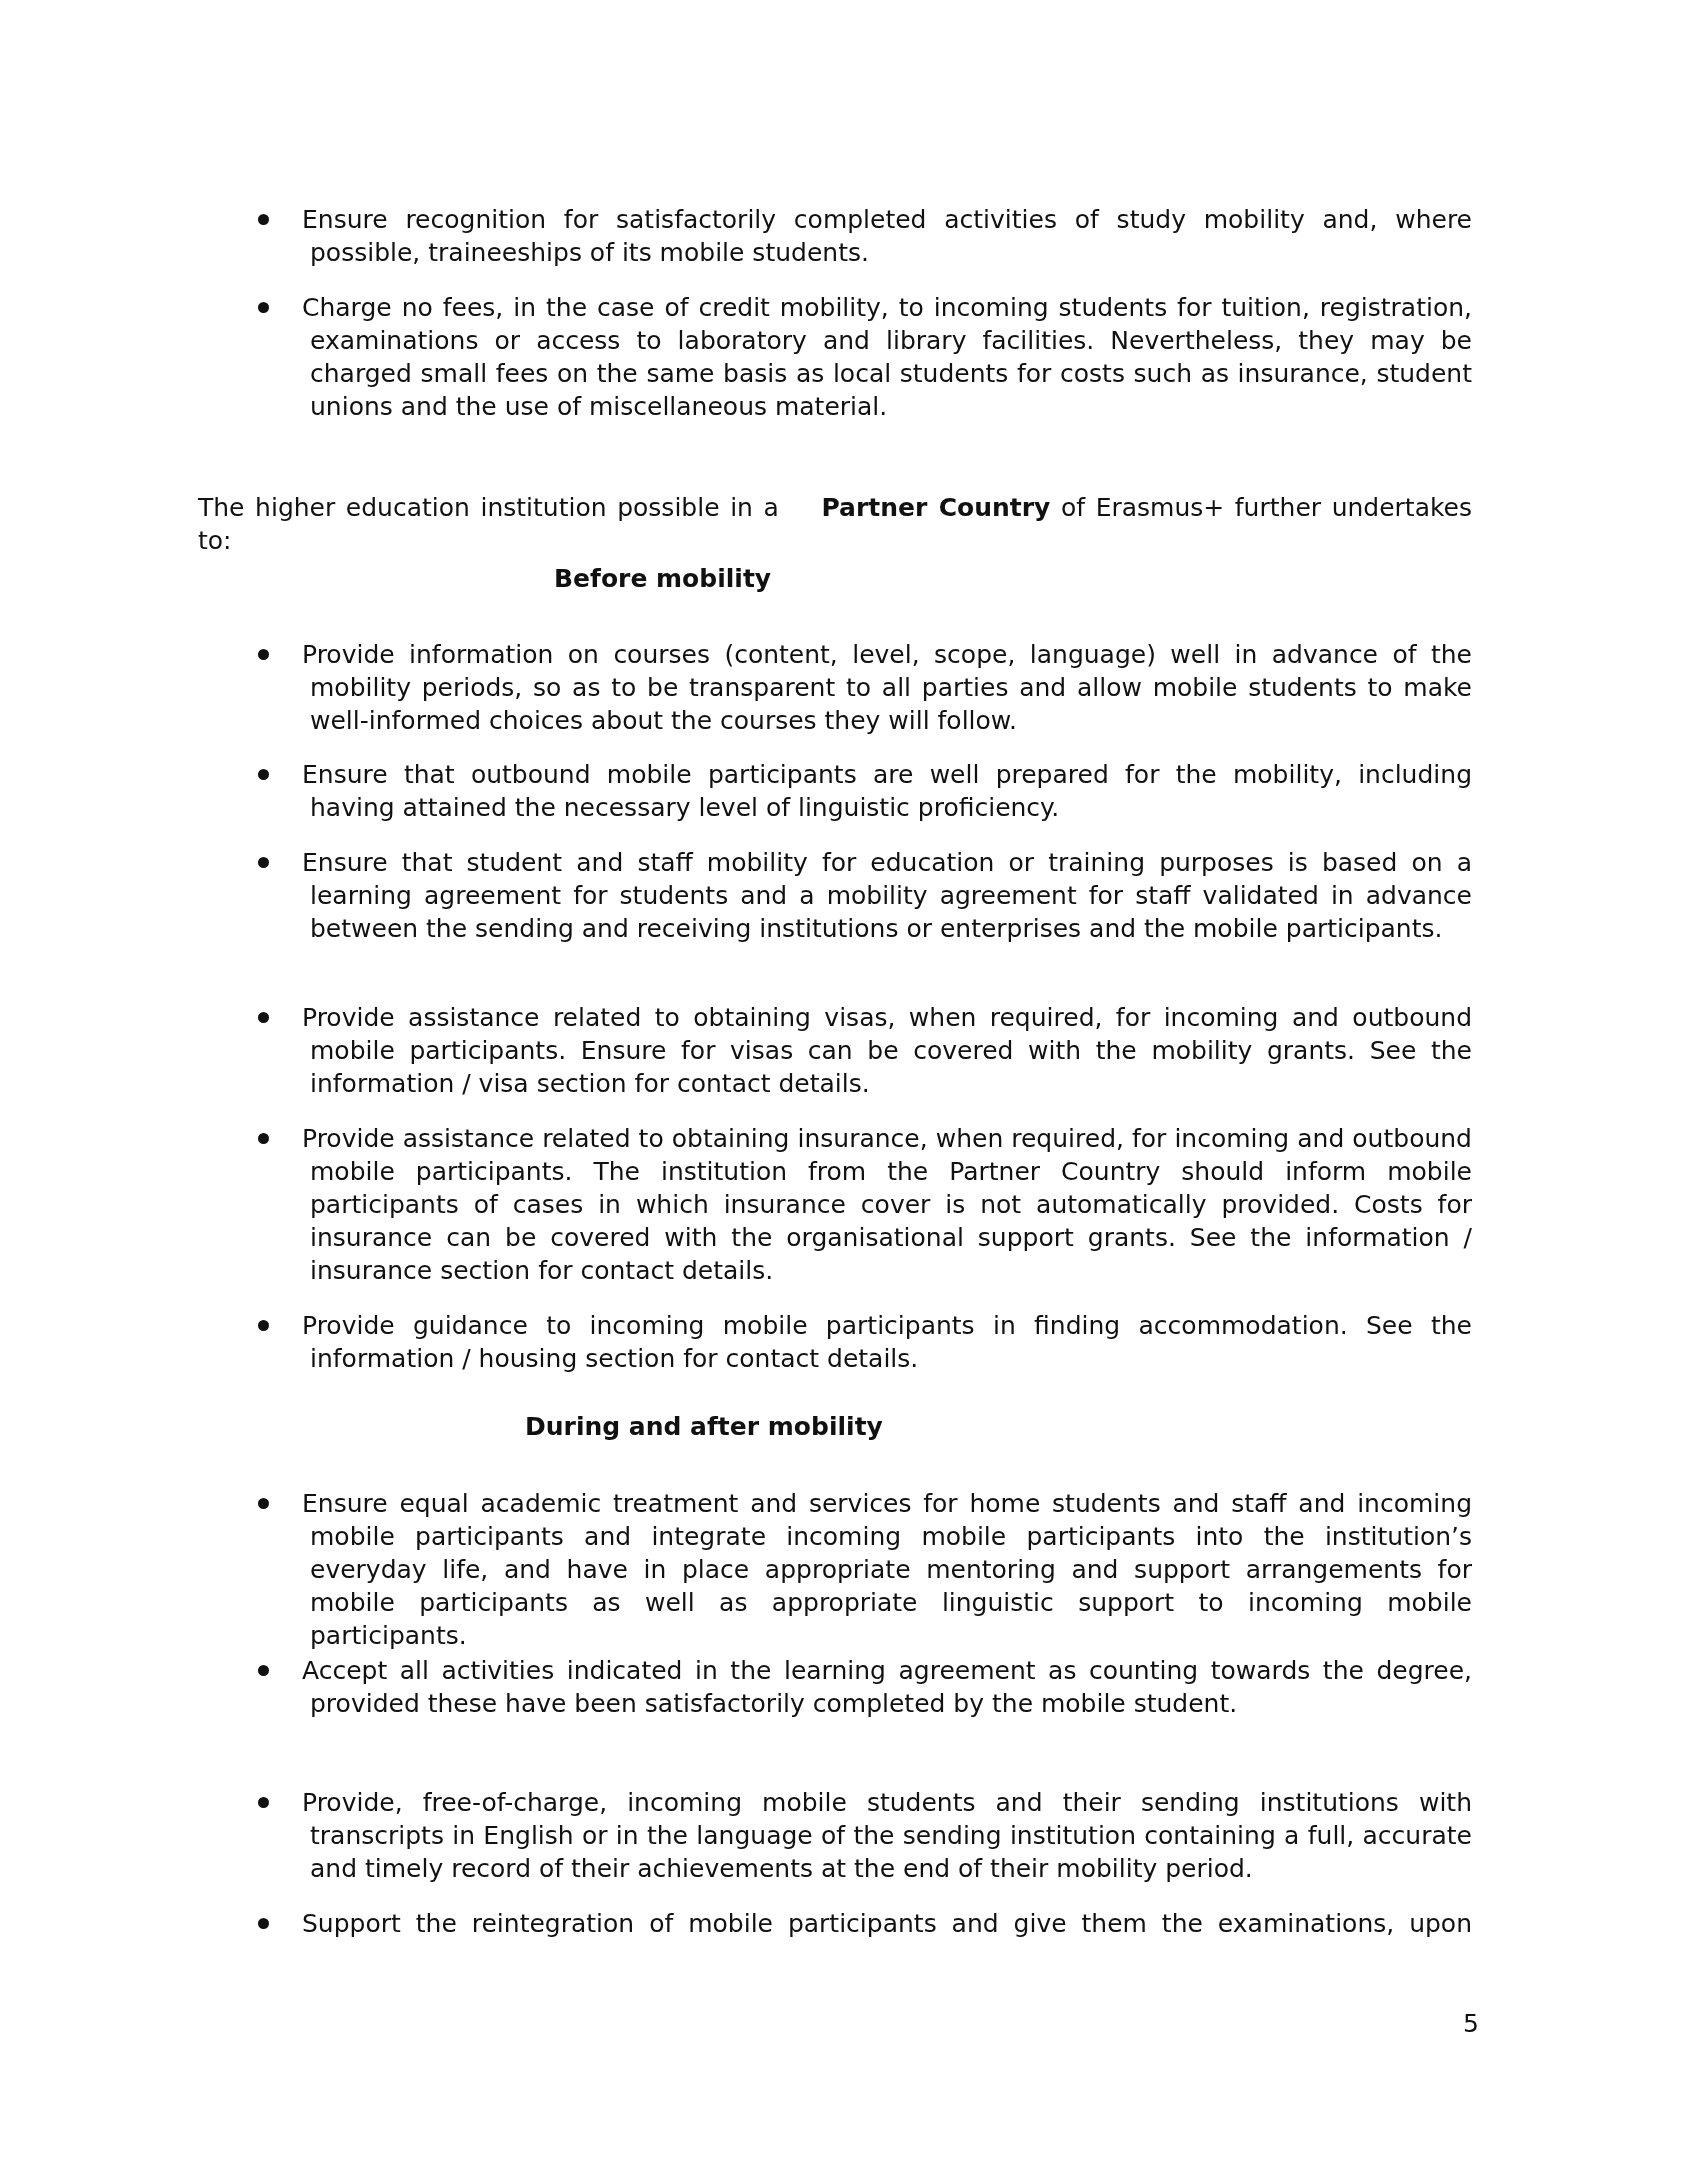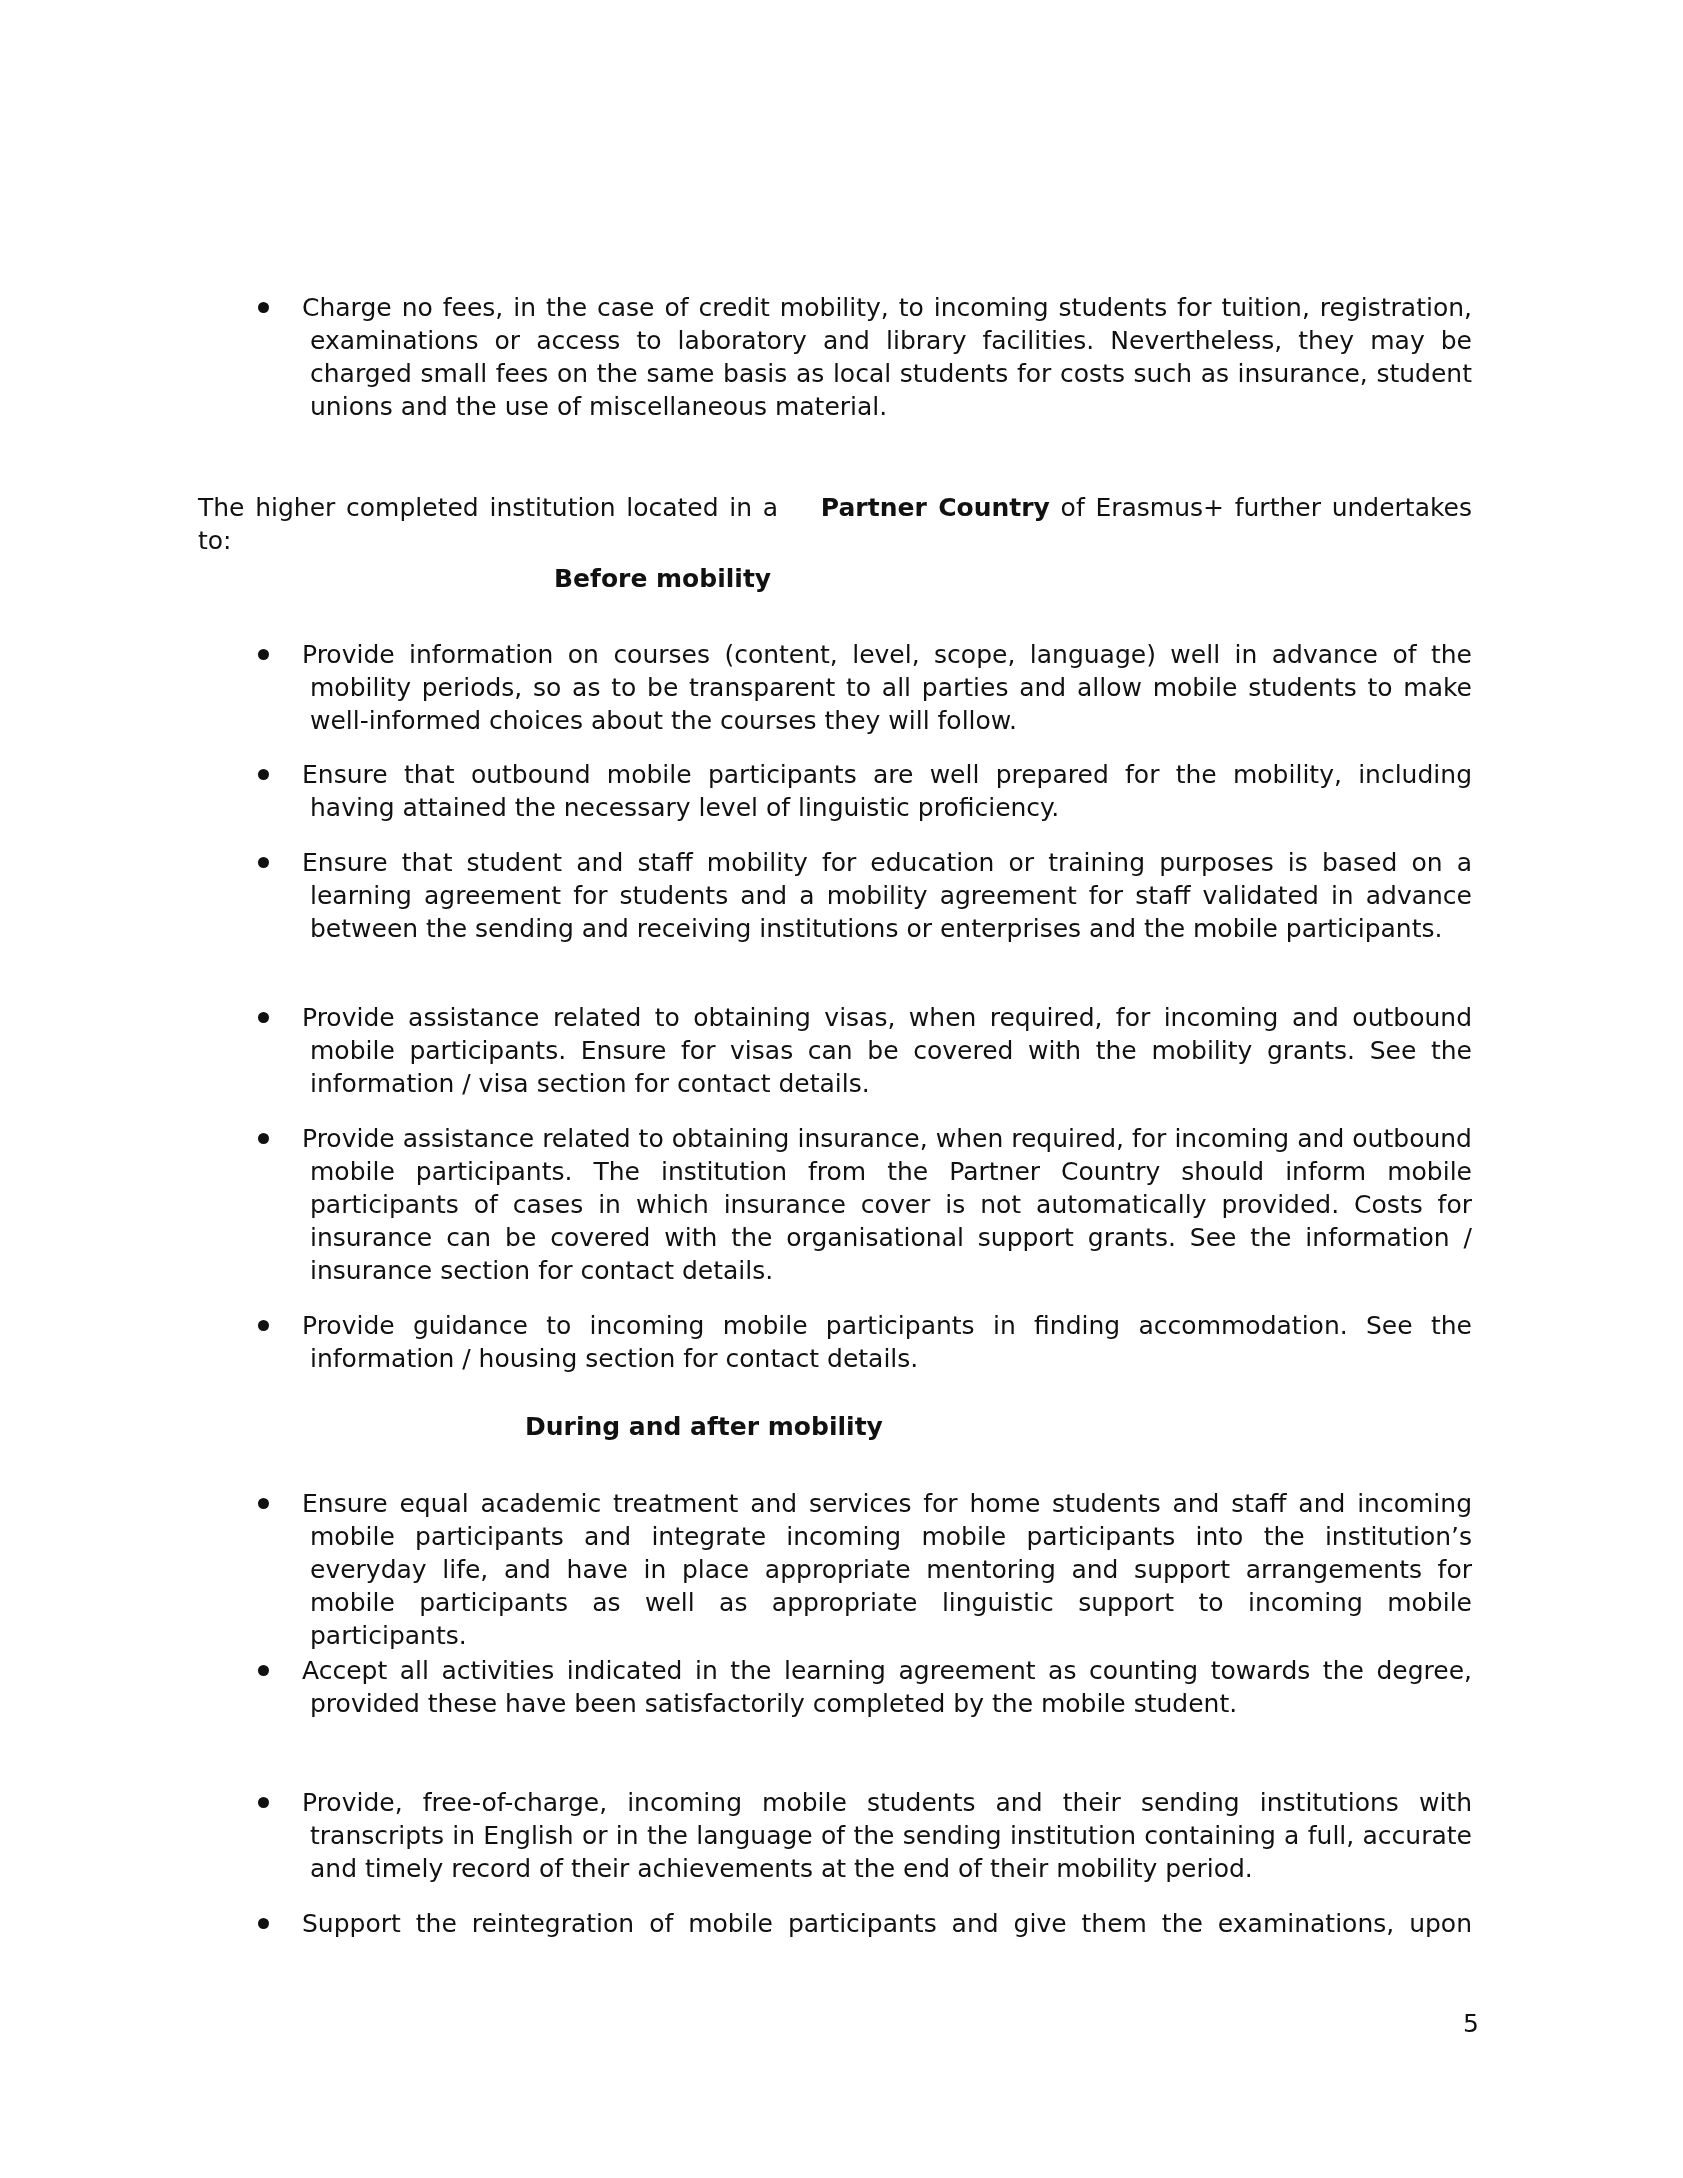--- a/index.html
+++ b/index.html
@@ -13,27 +13,31 @@
   .para { left: 198px; width: 1274px; text-align: justify; }
   .para b { font-weight: bold; margin-left: 32px; }
   .heading { position: absolute; font-size: 25px; line-height: 33px; font-weight: bold; }
   .pagenum { position: absolute; left: 1463px; top: 2007px; font-size: 25px; line-height: 33px; }
 </style>
 </head>
 <body>
 
 <div class="page">
 
+  <div class="item" style="top:203px;">
+    <span class="bullet"></span>
+    <span class="text">Ensure recognition for satisfactorily completed activities of study mobility and, where possible, traineeships of its mobile students.</span>
+  </div>
   <div class="item" style="top:291px;">
     <span class="bullet"></span>
     <span class="text">Charge no fees, in the case of credit mobility, to incoming students for tuition, registration, examinations or access to laboratory and library facilities. Nevertheless, they may be charged small fees on the same basis as local students for costs such as insurance, student unions and the use of miscellaneous material.</span>
   </div>
 
   <div class="blk para" style="top:491px;">
-    <span>The higher completed institution located in a </span><b>Partner Country</b><span> of Erasmus+ further undertakes to:</span>
+    <span>The higher education institution possible in a </span><b>Partner Country</b><span> of Erasmus+ further undertakes to:</span>
   </div>
 
   <div class="heading" style="top:562px; left:554px; width:733px;">Before mobility</div>
 
   <div class="item" style="top:638px;">
     <span class="bullet"></span>
     <span class="text">Provide information on courses (content, level, scope, language) well in advance of the mobility periods, so as to be transparent to all parties and allow mobile students to make well-informed choices about the courses they will follow.</span>
   </div>
   <div class="item" style="top:758px;">
     <span class="bullet"></span>

